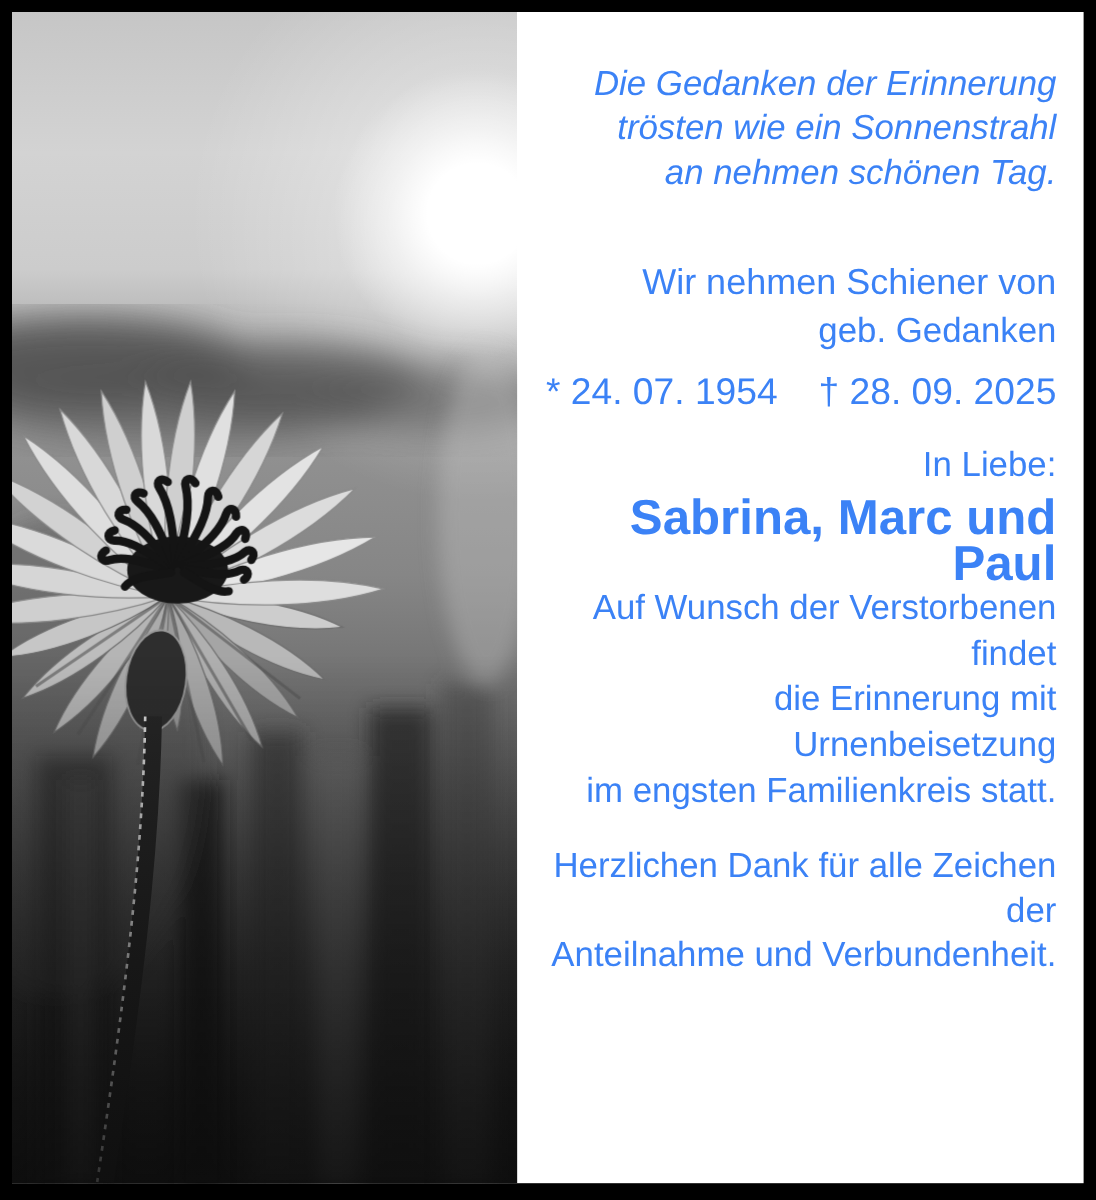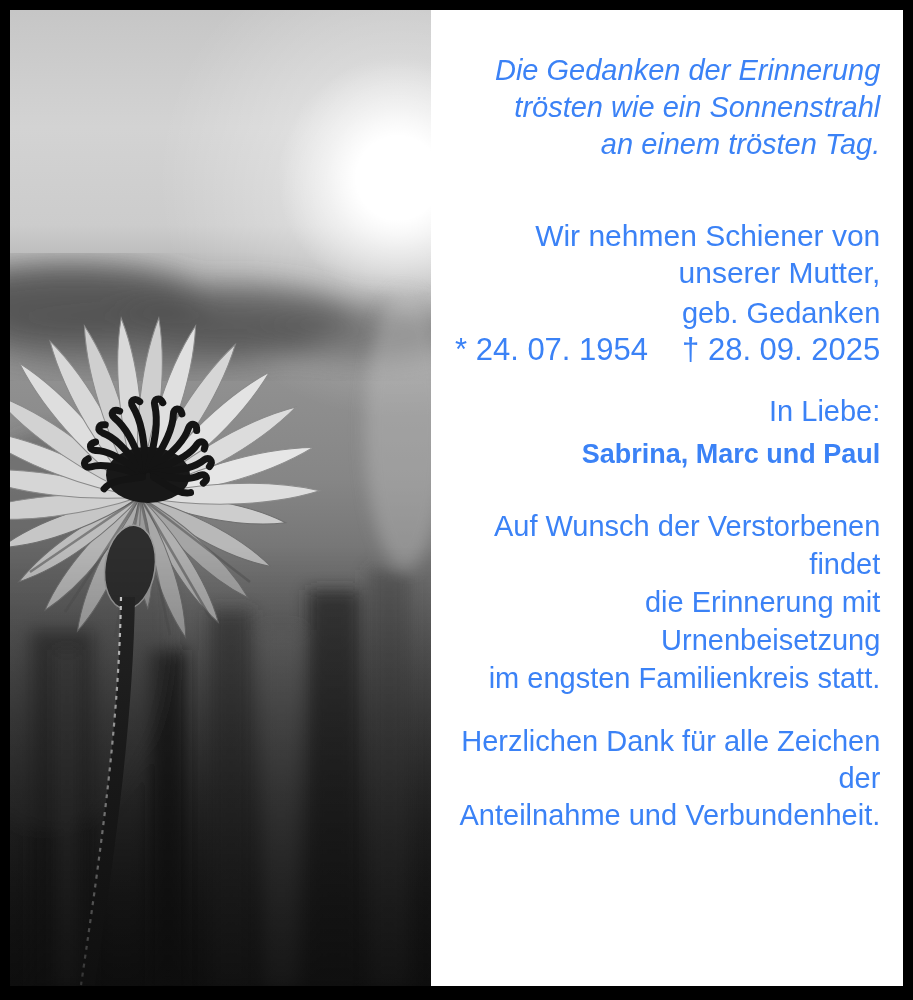--- a/index.html
+++ b/index.html
@@ -6,25 +6,25 @@
   body{width:913px;height:1000px;overflow:hidden;font-family:"Liberation Sans",sans-serif;}
   .frame{position:absolute;left:0;top:0;width:913px;height:1000px;background:#000;}
   .content{position:absolute;left:10px;top:10px;width:893px;height:976px;background:#ffffff;display:flex;}
   .photo{width:421px;height:976px;position:relative;overflow:hidden;flex:0 0 auto;}
   .photo svg{display:block;}
   .panel{flex:1 1 auto;padding:42px 37px 0 24px;text-align:right;color:#3b82f6;}
   .verse{font-size:29px;line-height:37px;font-style:italic;}
   .intro{font-size:30px;line-height:37px;margin-top:54px;}
   .name{font-family:"Liberation Serif",serif;font-weight:bold;font-size:64px;line-height:70px;margin:28px 0 0 0;letter-spacing:1px;white-space:nowrap;}
   .maiden{font-size:29px;line-height:36px;margin-top:4px;}
-  .dates{font-size:31px;line-height:38px;white-space:nowrap;}
+  .dates{font-size:31px;line-height:38px;margin-top:14px;white-space:nowrap;}
   .dates .gap{display:inline-block;width:34px;}
   .liebe{font-size:29px;line-height:36px;margin-top:24px;}
-  .family{font-size:27px;line-height:38px;margin-top:6px;font-weight:bold;}
-  .funeral{font-size:29px;line-height:38px;margin-top:34px;}
+  .family{font-size:41px;line-height:38px;margin-top:6px;font-weight:bold;}
+  .funeral{font-size:29px;line-height:38px;}
   .thanks{font-size:29px;line-height:37px;margin-top:26px;}
 </style>
 </head>
 <body>
 
 <div class="frame">
   <div class="content">
 
     <div class="photo">
       <svg width="421" height="976" viewBox="0 0 421 976" xmlns="http://www.w3.org/2000/svg">
@@ -160,26 +160,25 @@
         </g>
 
         <rect x="0" y="0" width="421" height="976" fill="url(#bottomfade)"></rect>
       </svg>
     </div>
 
     <div class="panel">
       <div class="verse">
         <div>Die Gedanken der Erinnerung</div>
         <div>trösten wie ein Sonnenstrahl</div>
-        <div>an einem trösten Tag.</div>
+        <div>an nehmen schönen Tag.</div>
       </div>
 
       <div class="intro">
         <div>Wir nehmen Schiener von</div>
-        <div>unserer Mutter,</div>
       </div>
 
       <div class="maiden">geb. Gedanken</div>
 
       <div class="dates">
         <span>* 24. 07. 1954</span><span class="gap"></span><span>† 28. 09. 2025</span>
       </div>
 
       <div class="liebe">In Liebe:</div>
       <div class="family">Sabrina, Marc und Paul</div>

